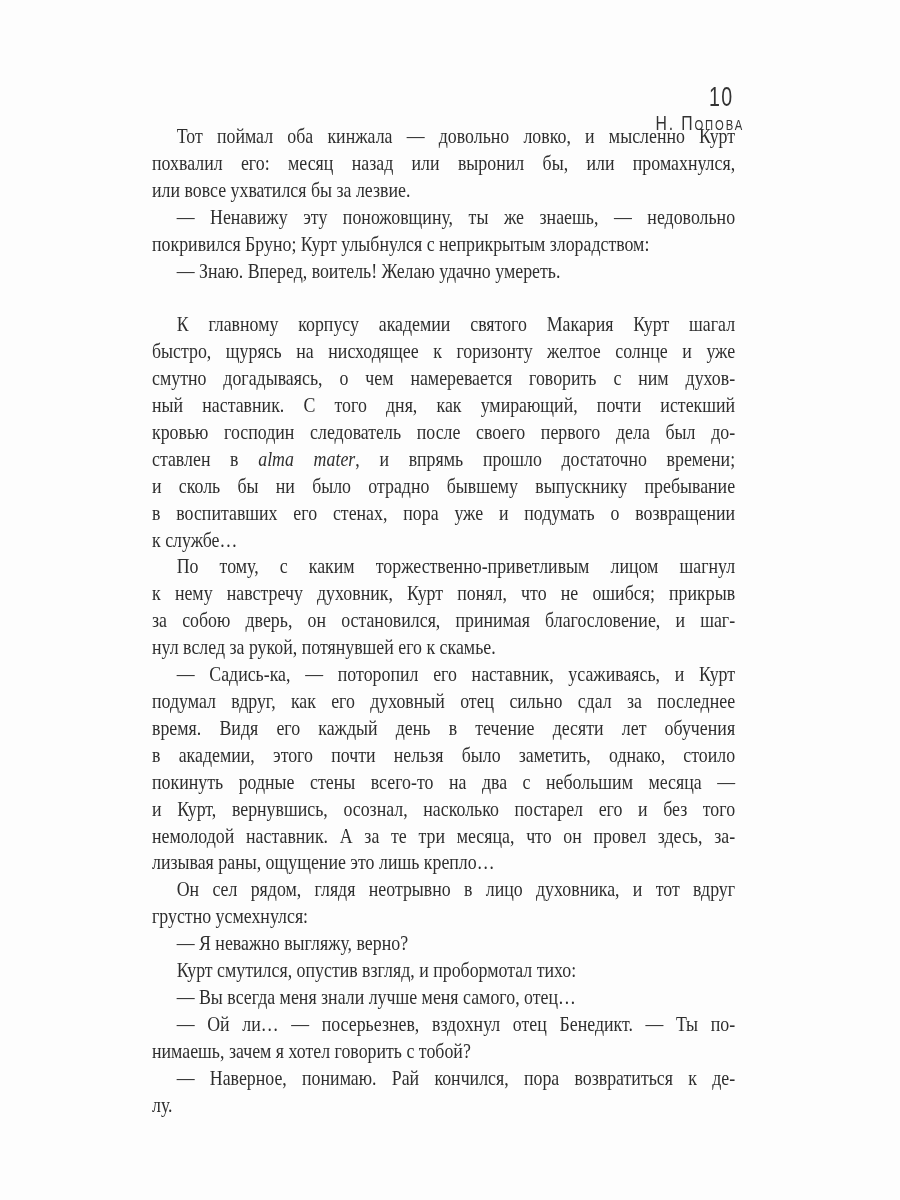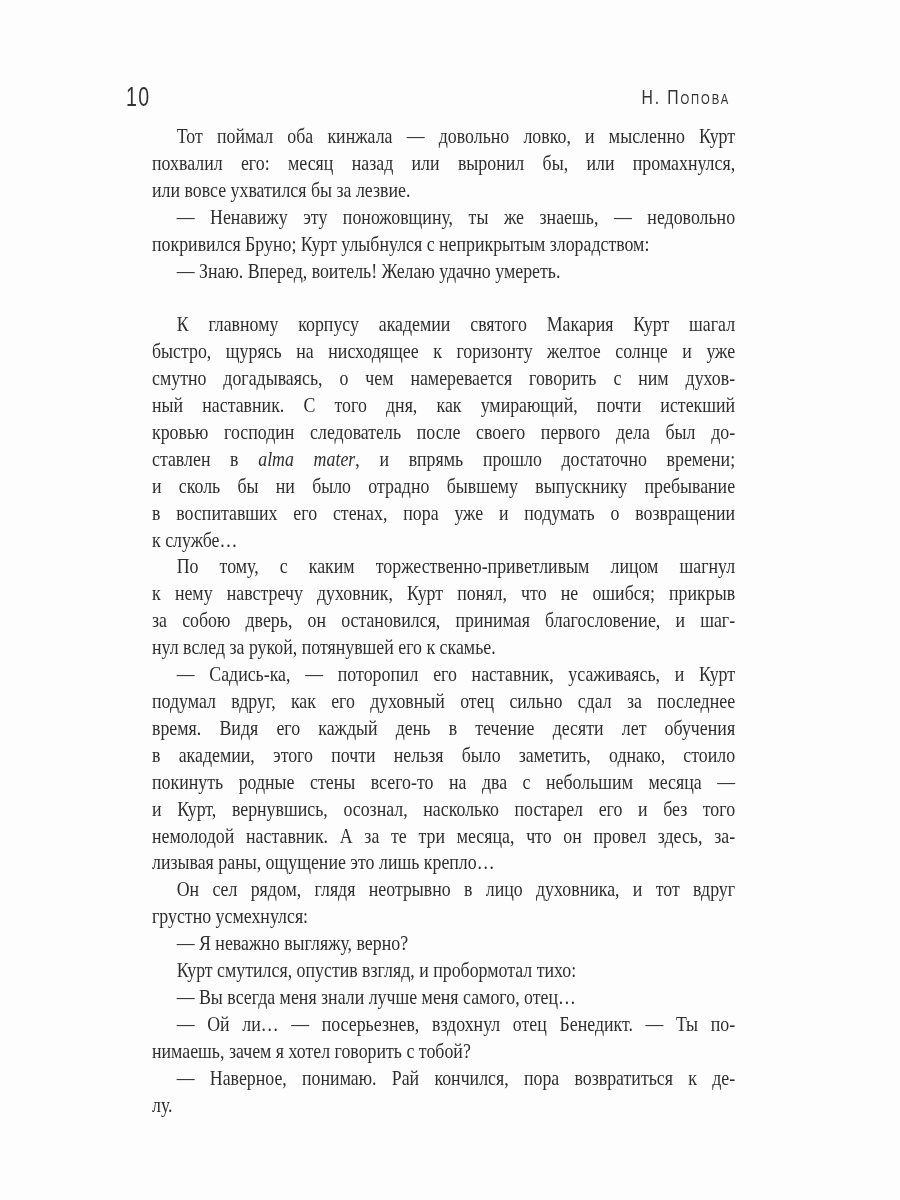--- a/index.html
+++ b/index.html
@@ -11,27 +11,28 @@
   }
   .page {
     position: relative;
     width: 900px; height: 1200px;
     background: #fdfdfd;
     color: #2e2e2e;
   }
   
   .runhead {
     position: absolute;
-    left: 126px; top: 83px;
+    left: 140px; top: 83px;
     width: 604px;
     display: flex;
     justify-content: space-between;
-    align-items: center;
+    align-items: flex-end;
     font-family: "Liberation Sans", "DejaVu Sans", sans-serif;
     color: #333333;
+    flex-direction: column;
   }
   .pagenum {
     font-size: 28px; line-height: 1;
     letter-spacing: 2px;
     transform: scaleX(0.70);
     transform-origin: 0 0;
   }
   .author {
     font-size: 21px; line-height: 1.1;
     font-variant: small-caps;

